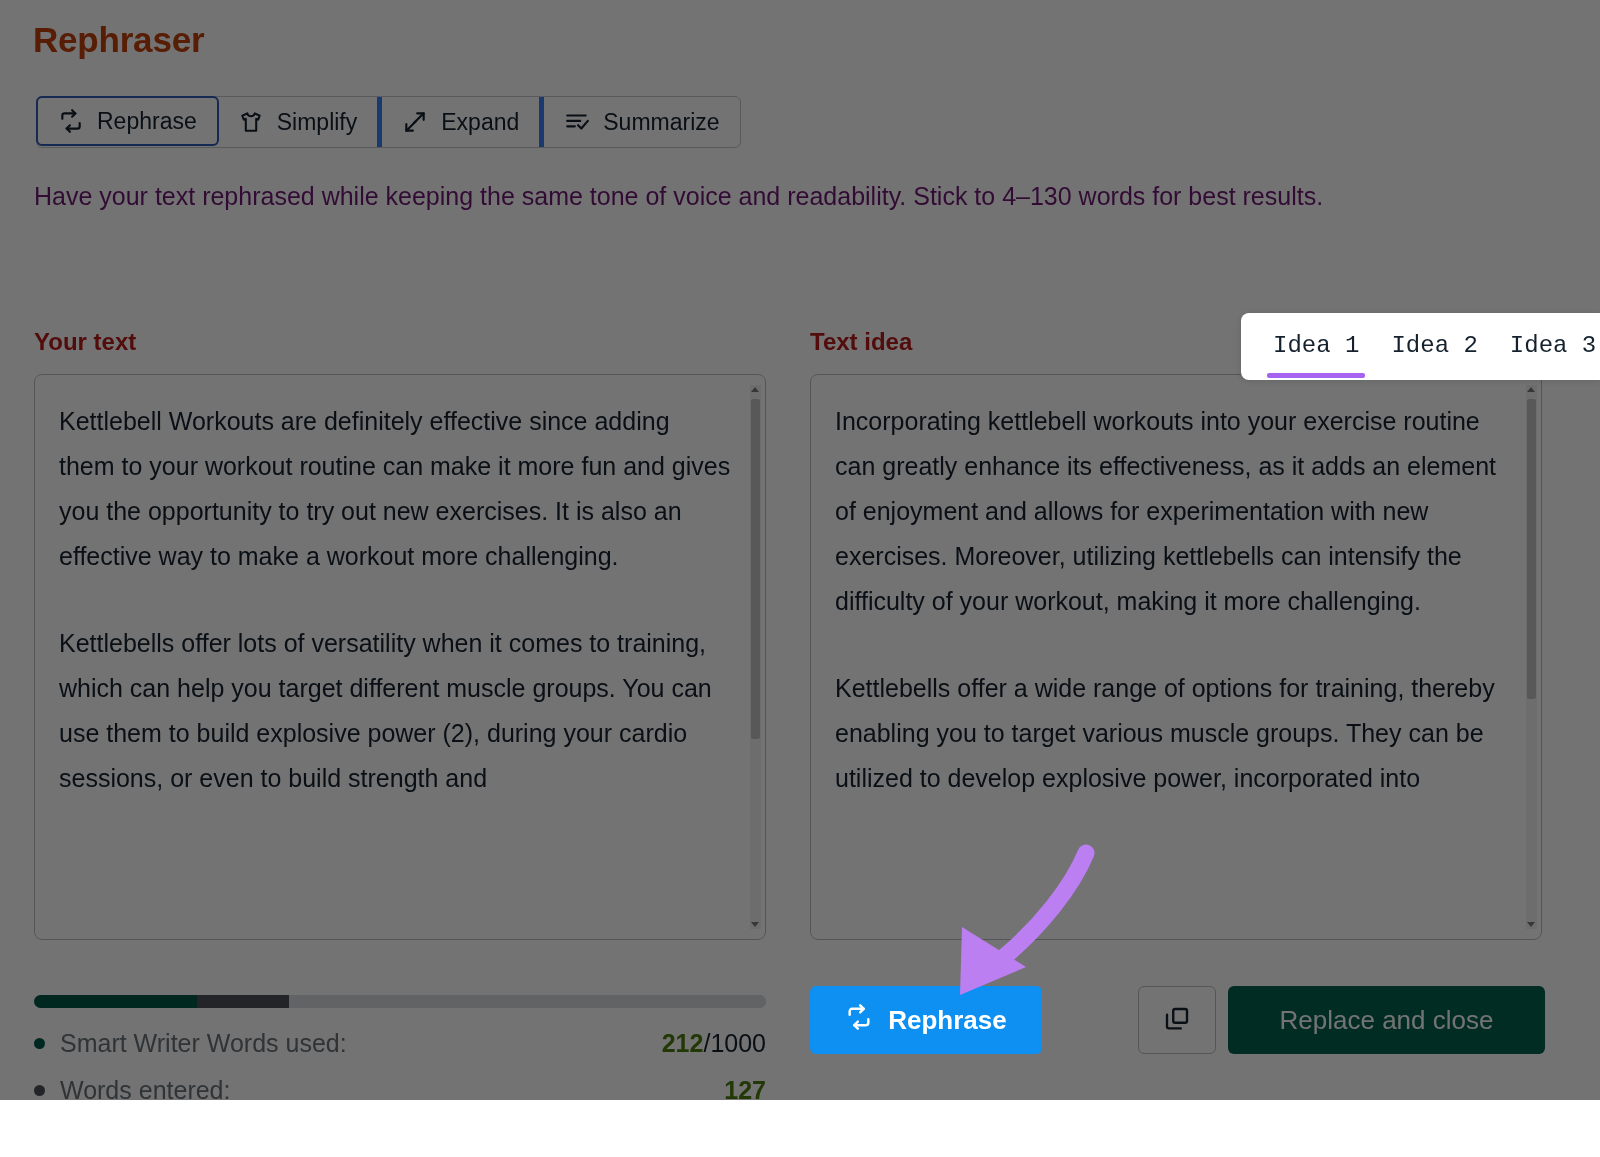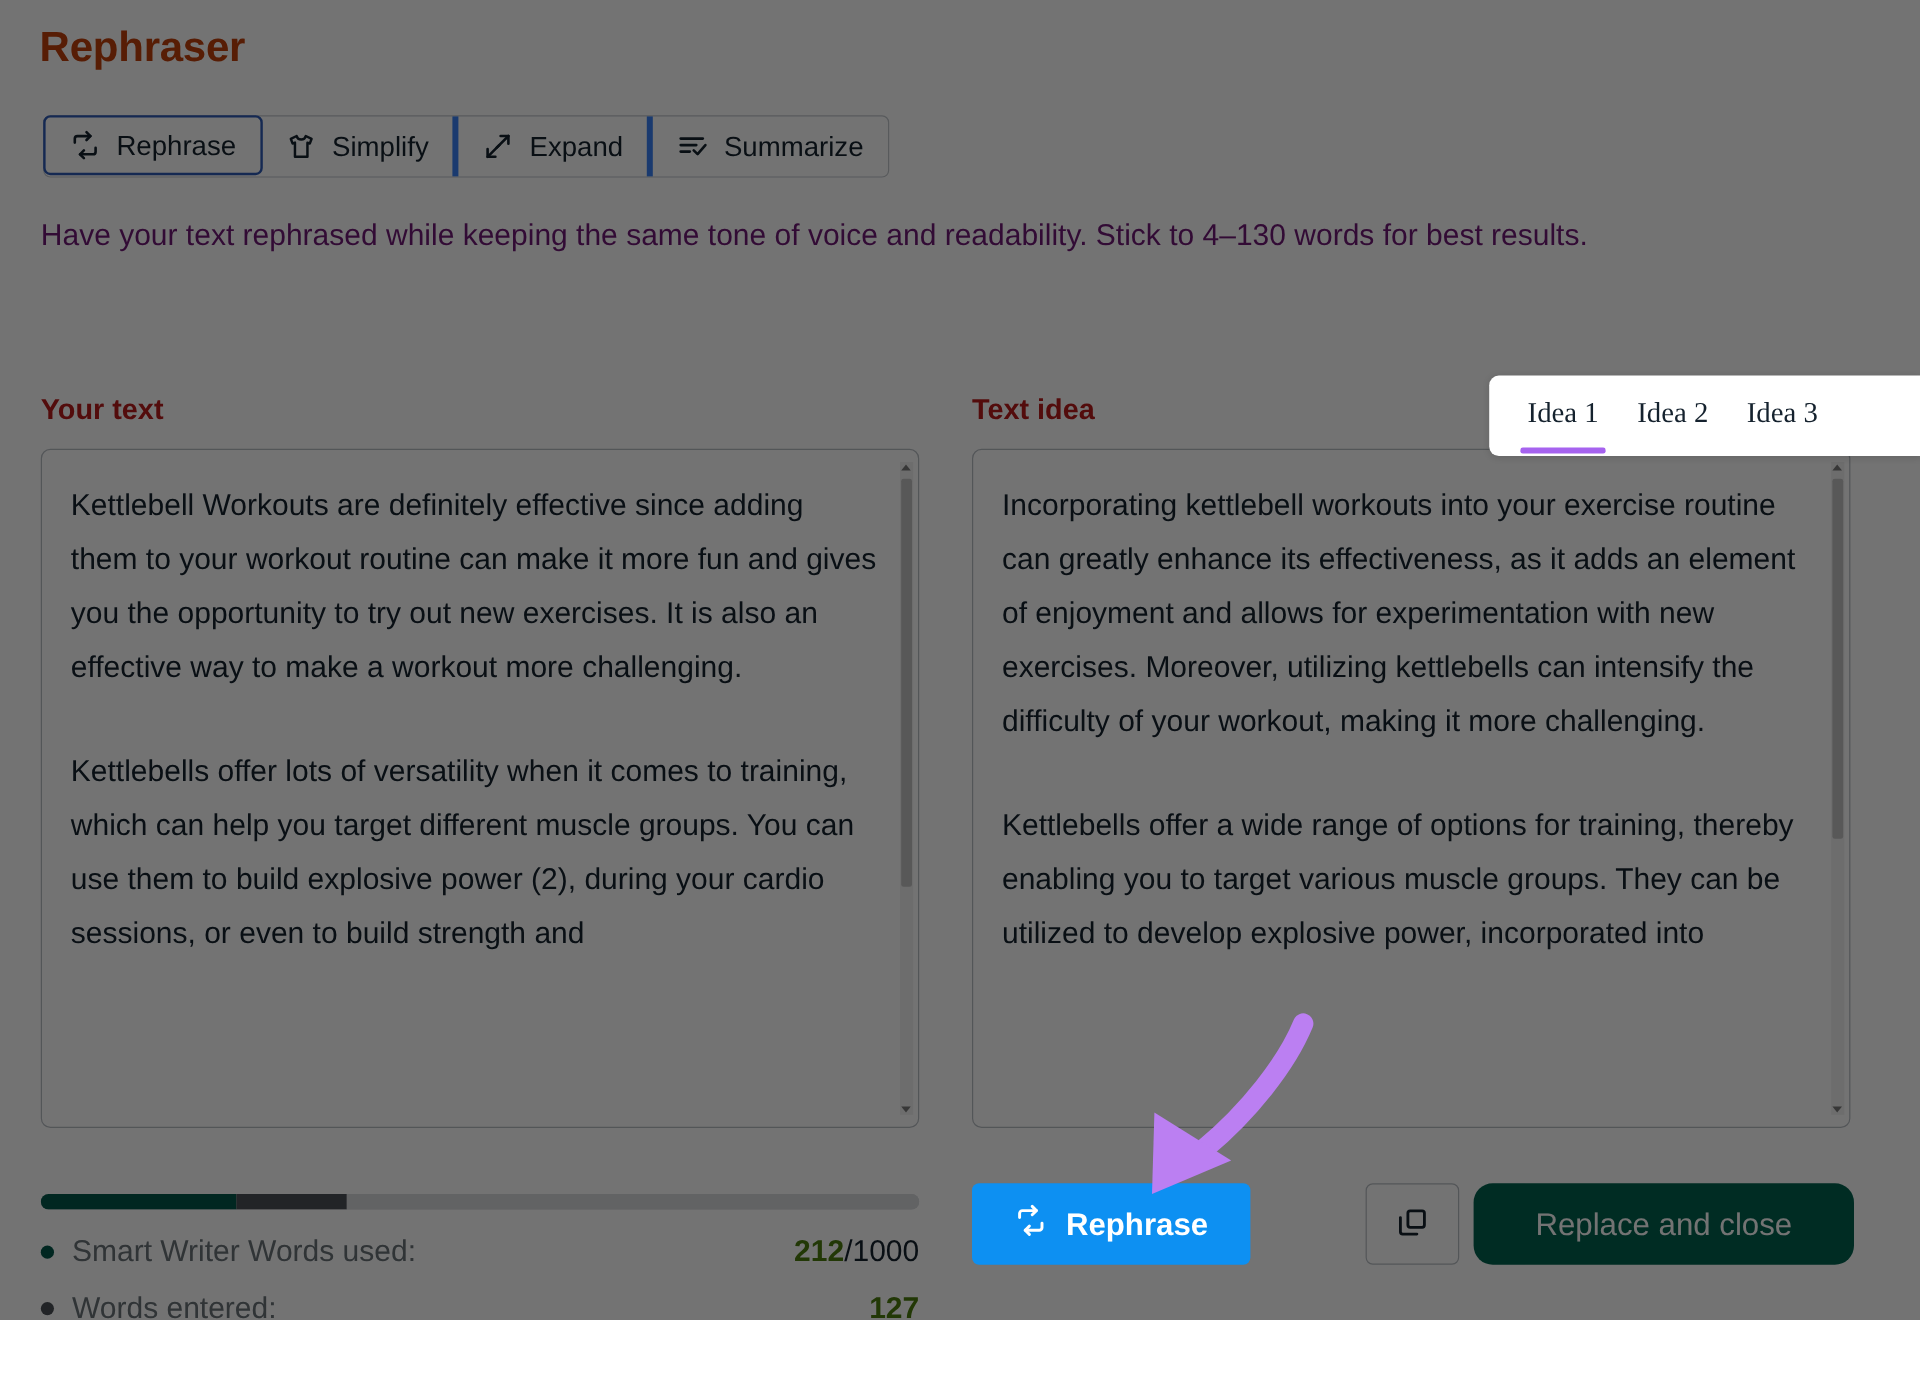--- a/index.html
+++ b/index.html
@@ -159,21 +159,21 @@
     box-shadow: 0 1px 6px rgba(0,0,0,0.12);
   }
   .idea-tab {
     position: relative;
     font-size: 24px;
     color: #15222e;
     background: transparent;
     border: none;
     padding: 16px 16px 18px 16px;
     cursor: pointer;
-    font-family: Liberation Serif, serif;
+    font-family: Liberation Mono, monospace;
     white-space: nowrap;
   }
   .idea-tab .ul {
     position: absolute;
     left: 10px; right: 10px;
     bottom: -1px;
     height: 5px;
     background: transparent;
     border-radius: 2px;
   }
@@ -255,21 +255,21 @@
     cursor: pointer;
   }
 
   .btn-replace {
     position: absolute;
     left: 1228px; top: 986px;
     width: 317px; height: 68px;
     background: #00624f;
     color: #ffffff;
     border: none;
-    border-radius: 16px;
+    border-radius: 6px;
     font-size: 26px;
     font-weight: 400;
     display: flex;
     align-items: center;
     justify-content: center;
     cursor: pointer;
     font-family: "Liberation Sans", sans-serif;
   }
 
   

